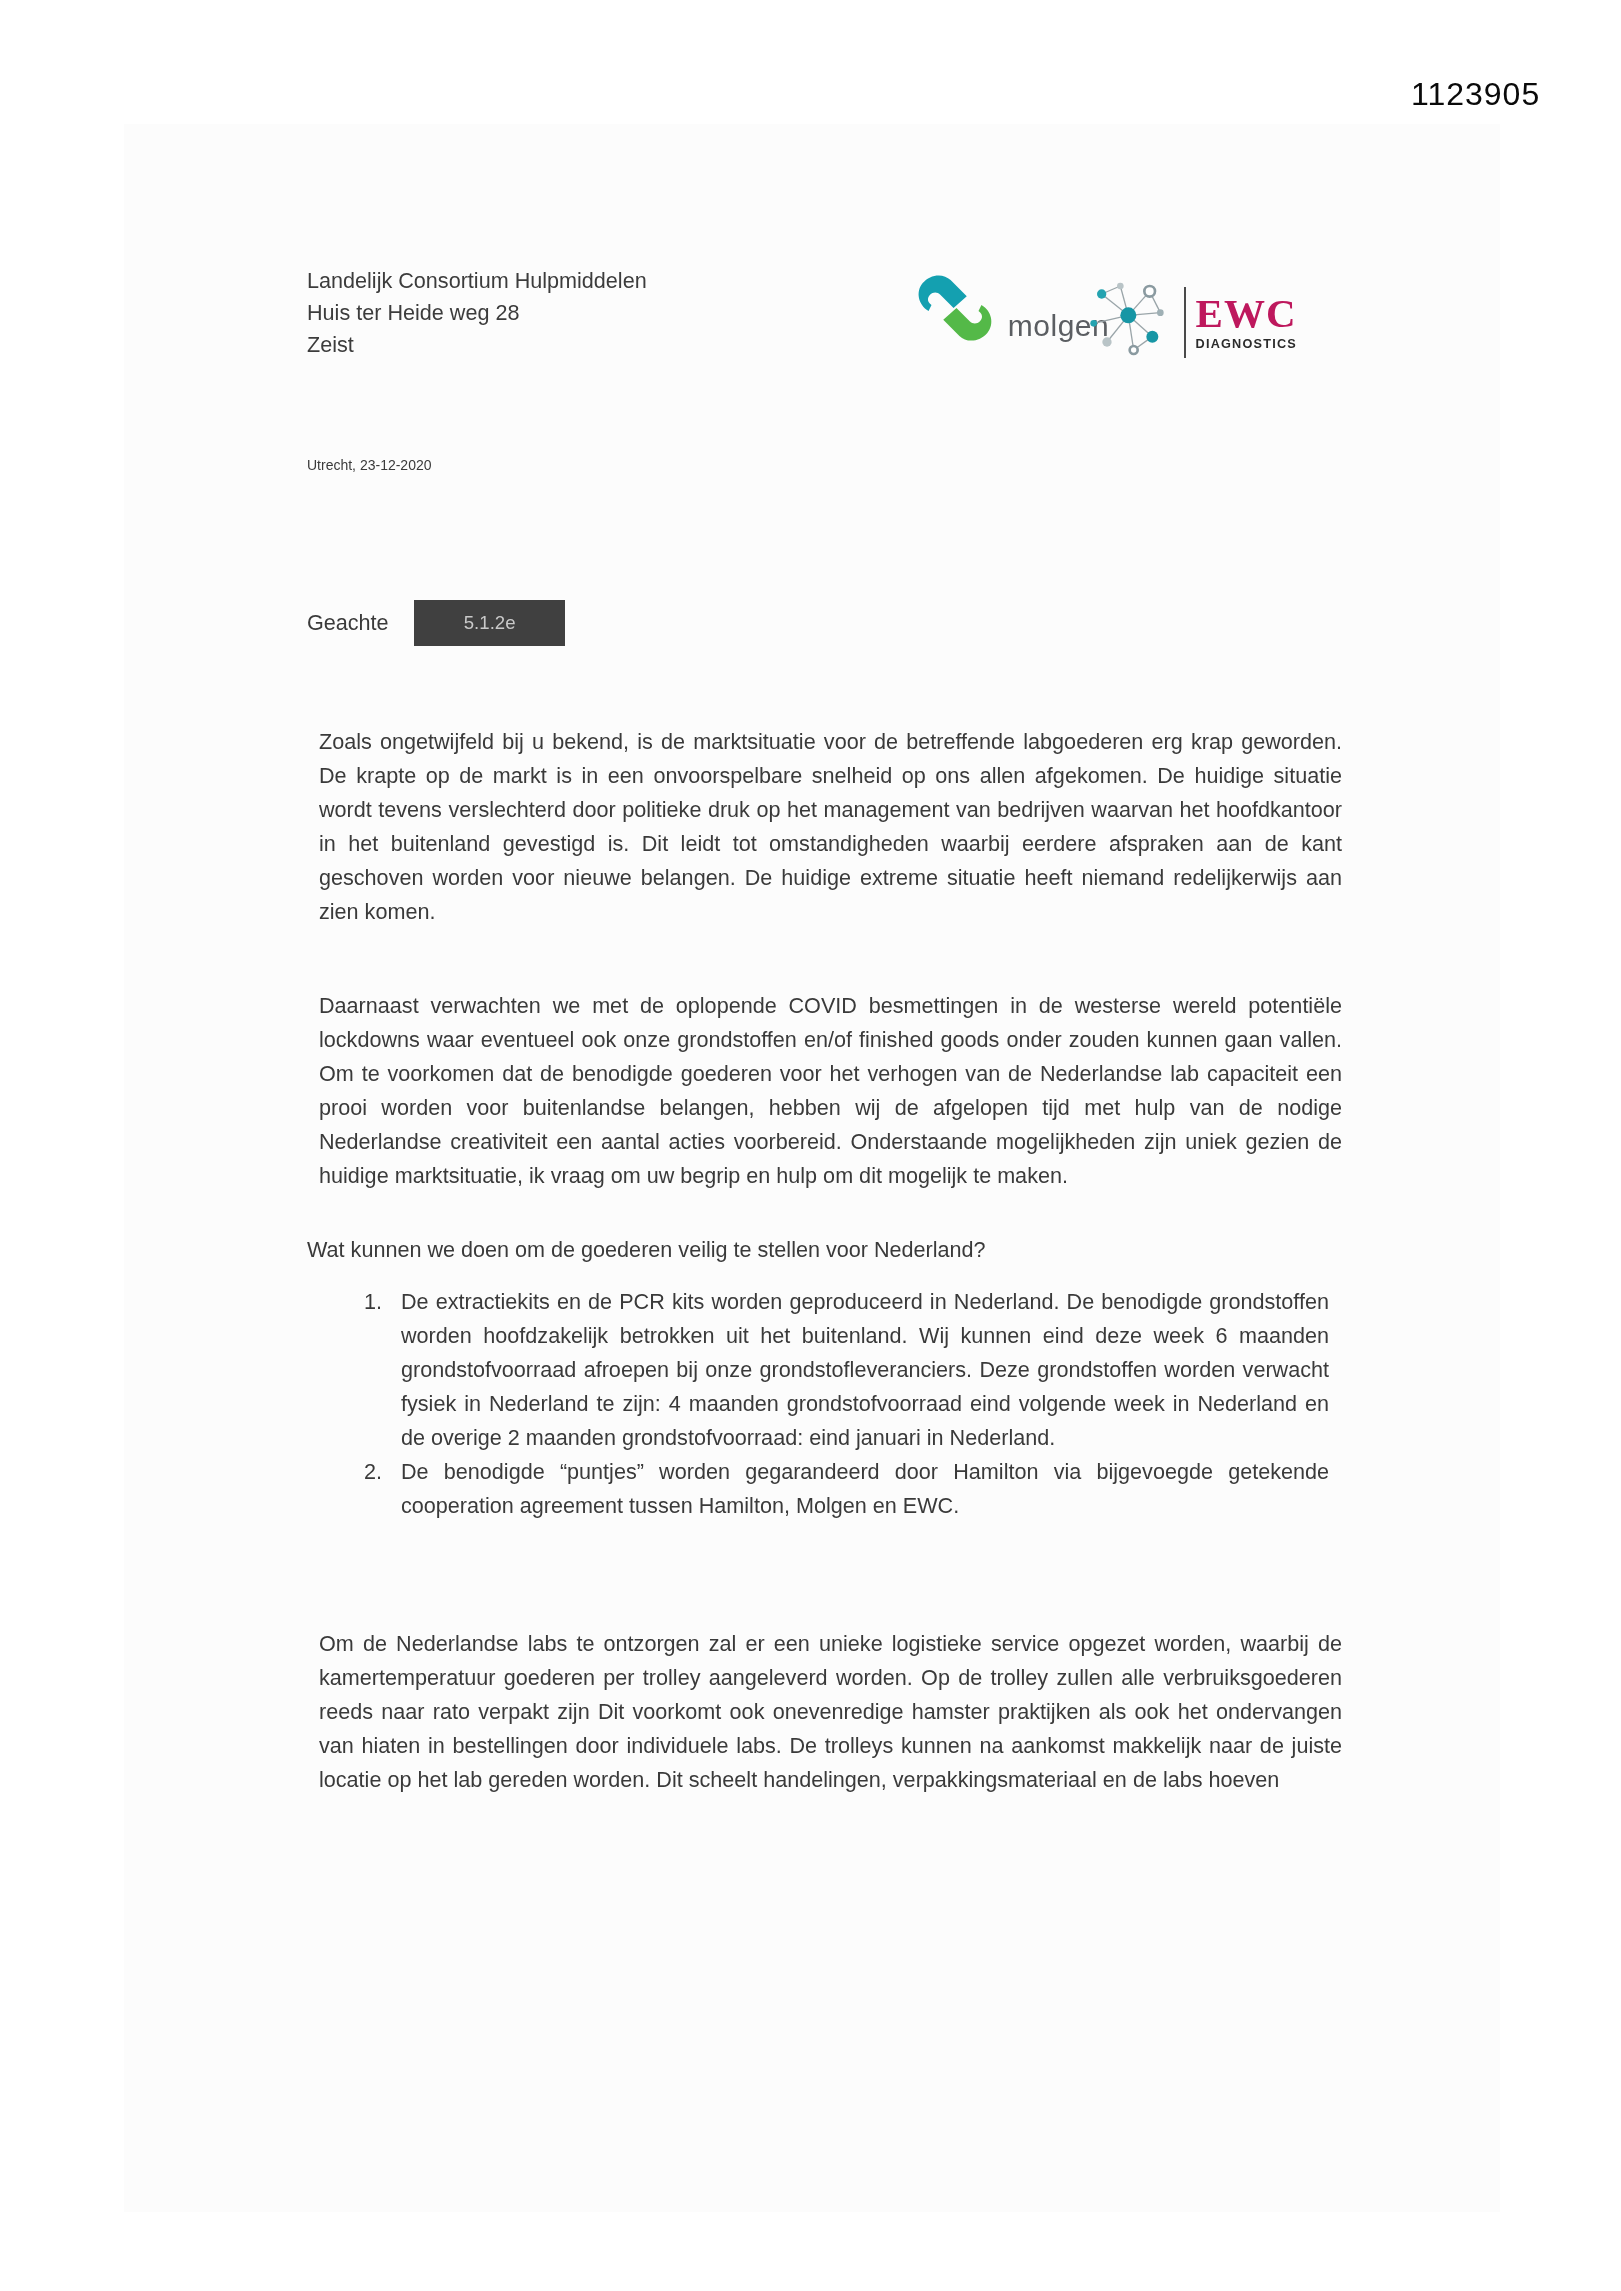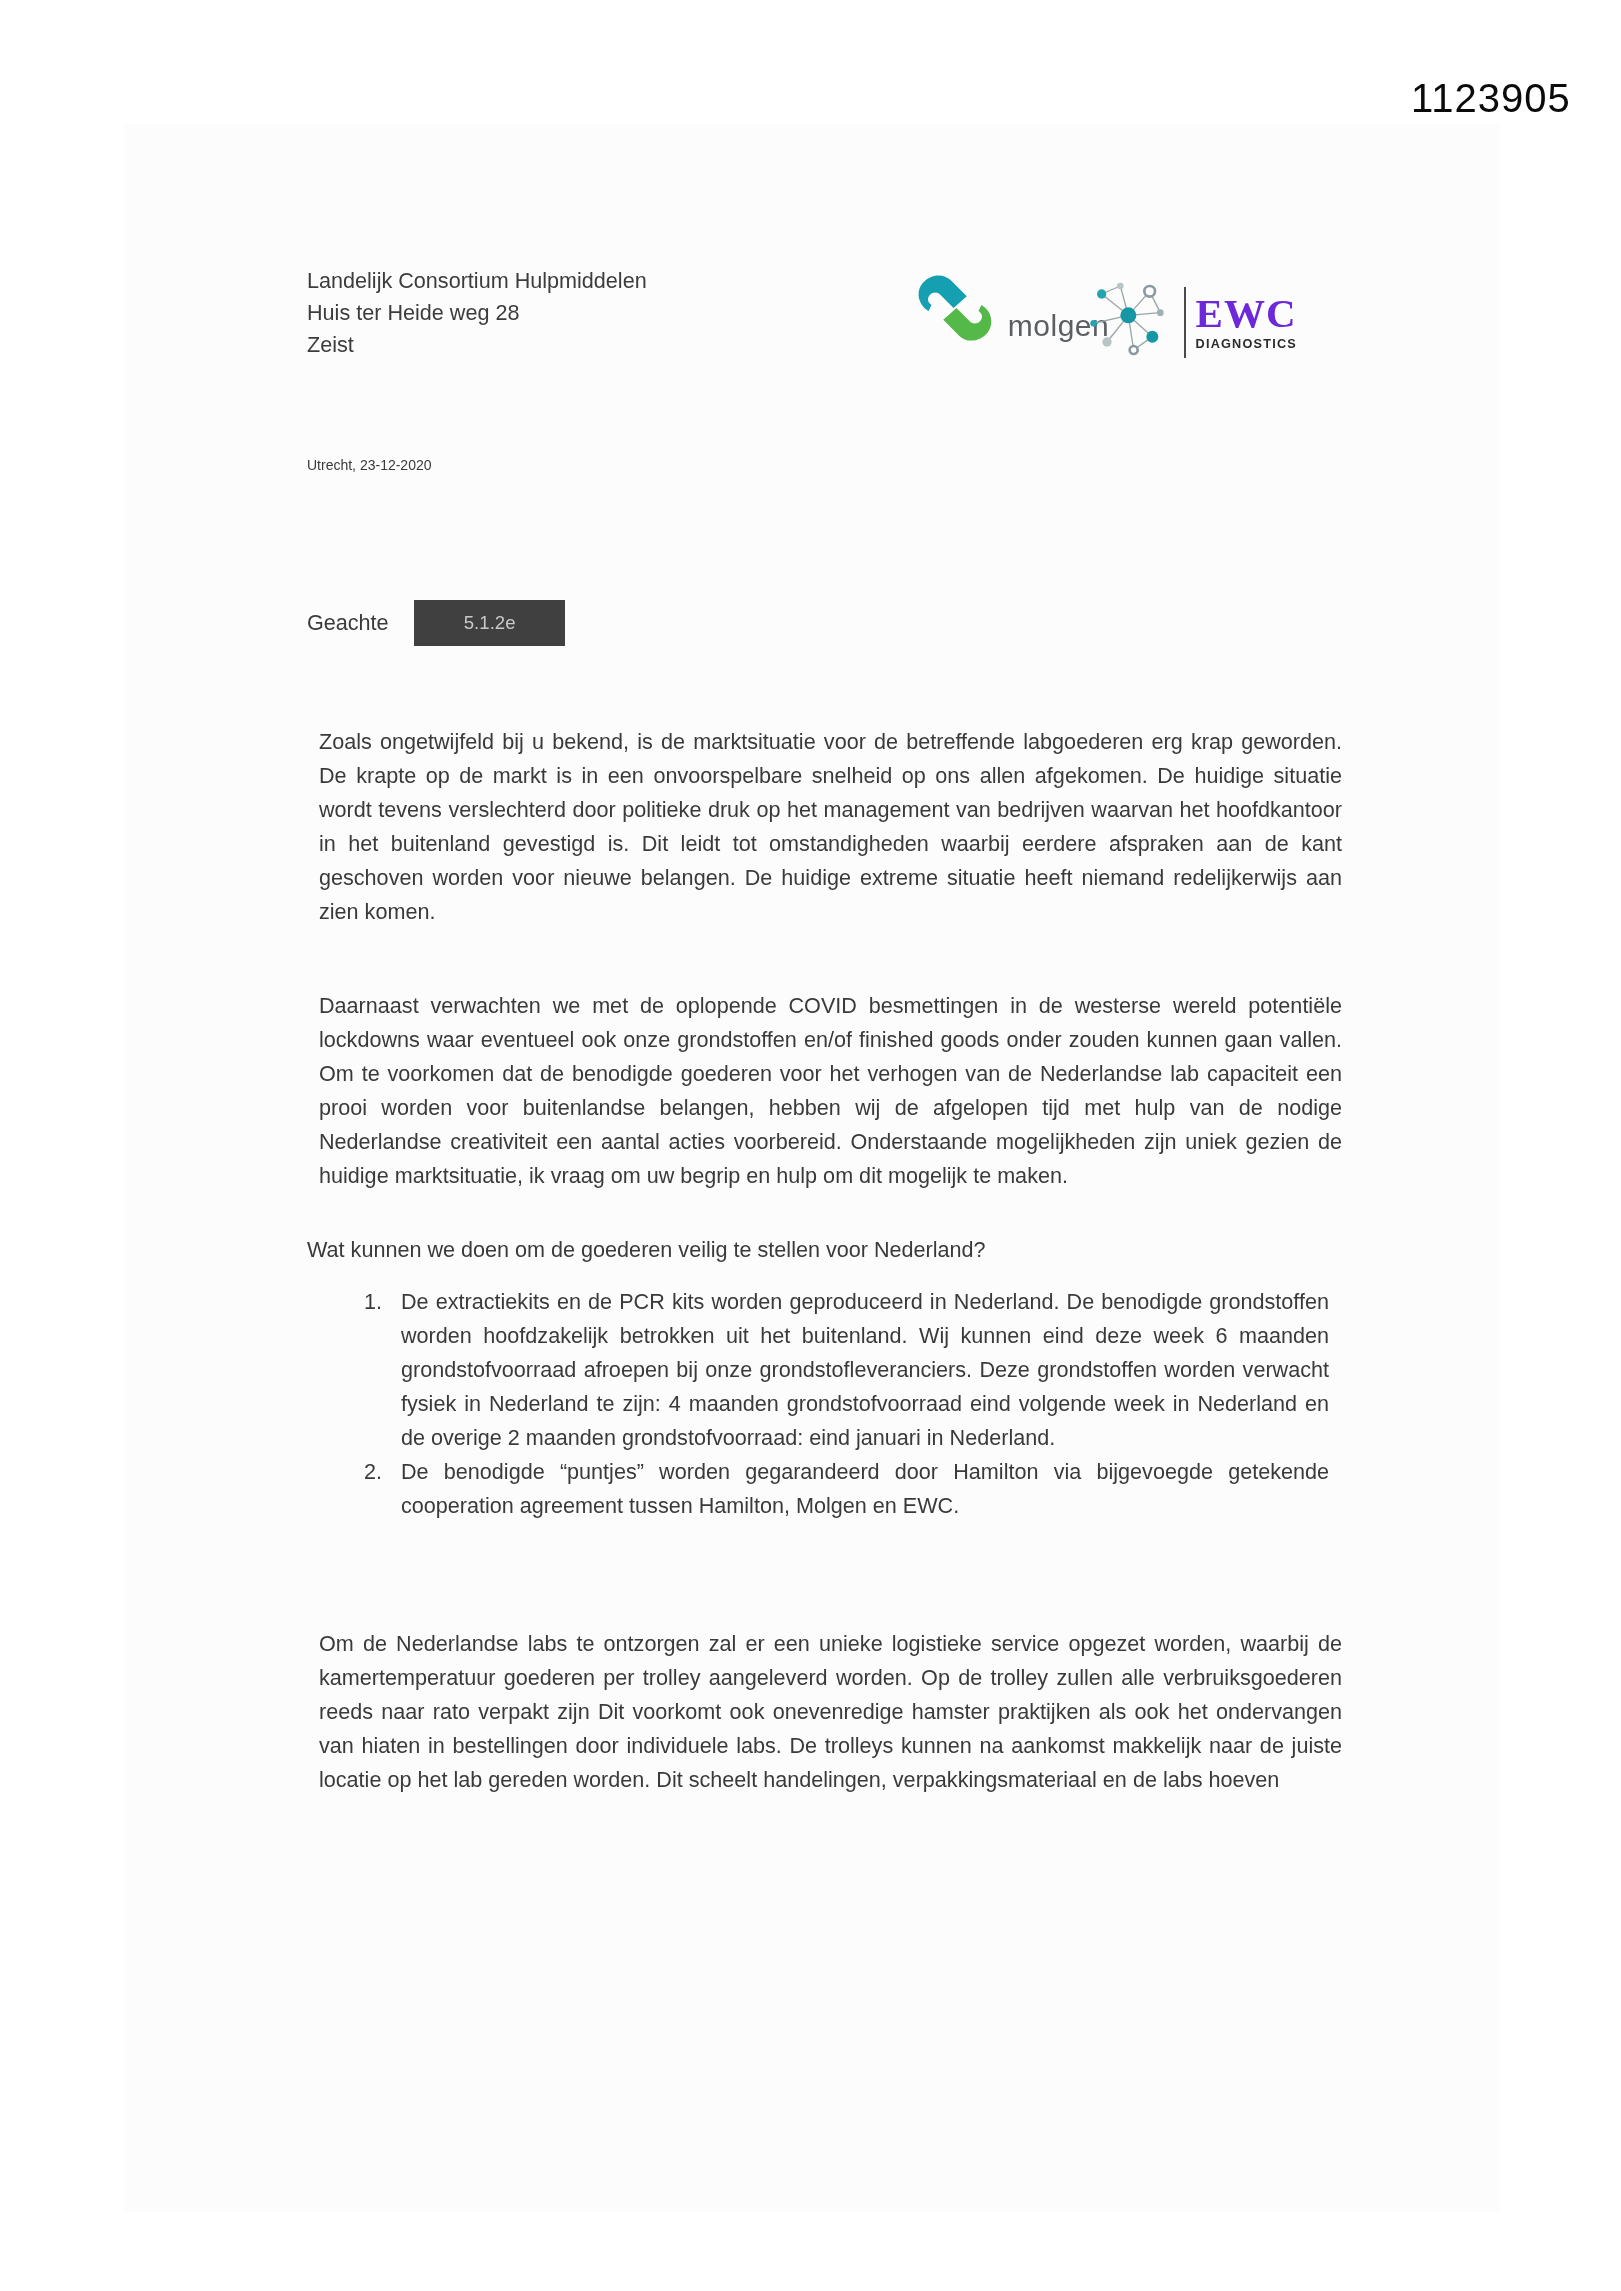--- a/index.html
+++ b/index.html
@@ -20,21 +20,21 @@
     left: 124px;
     top: 124px;
     width: 1376px;
     height: 2088px;
     background: #fcfcfc;
   }
   .doc-number {
     position: absolute;
     left: 1411px;
     top: 76px;
-    font-size: 40px;
+    font-size: 32px;
     letter-spacing: 1px;
     color: #0a0a0a;
   }
   .sender {
     position: absolute;
     left: 307px;
     top: 265px;
     font-size: 21.6px;
     line-height: 32px;
     color: #3c3c3c;
@@ -65,21 +65,21 @@
   .ewc-divider {
     width: 2px;
     height: 71px;
     background: #4a4a4a;
   }
   .ewc-name {
     font-family: "Liberation Serif", "DejaVu Serif", serif;
     font-weight: bold;
     font-size: 41px;
     line-height: 1;
-    color: #6d28d9;
+    color: #be185d;
     letter-spacing: 1px;
   }
   .ewc-sub {
     font-size: 12.7px;
     font-weight: bold;
     letter-spacing: 1.2px;
     color: #2b2b2b;
     margin-top: 3.9px;
   }
   .dateline {

